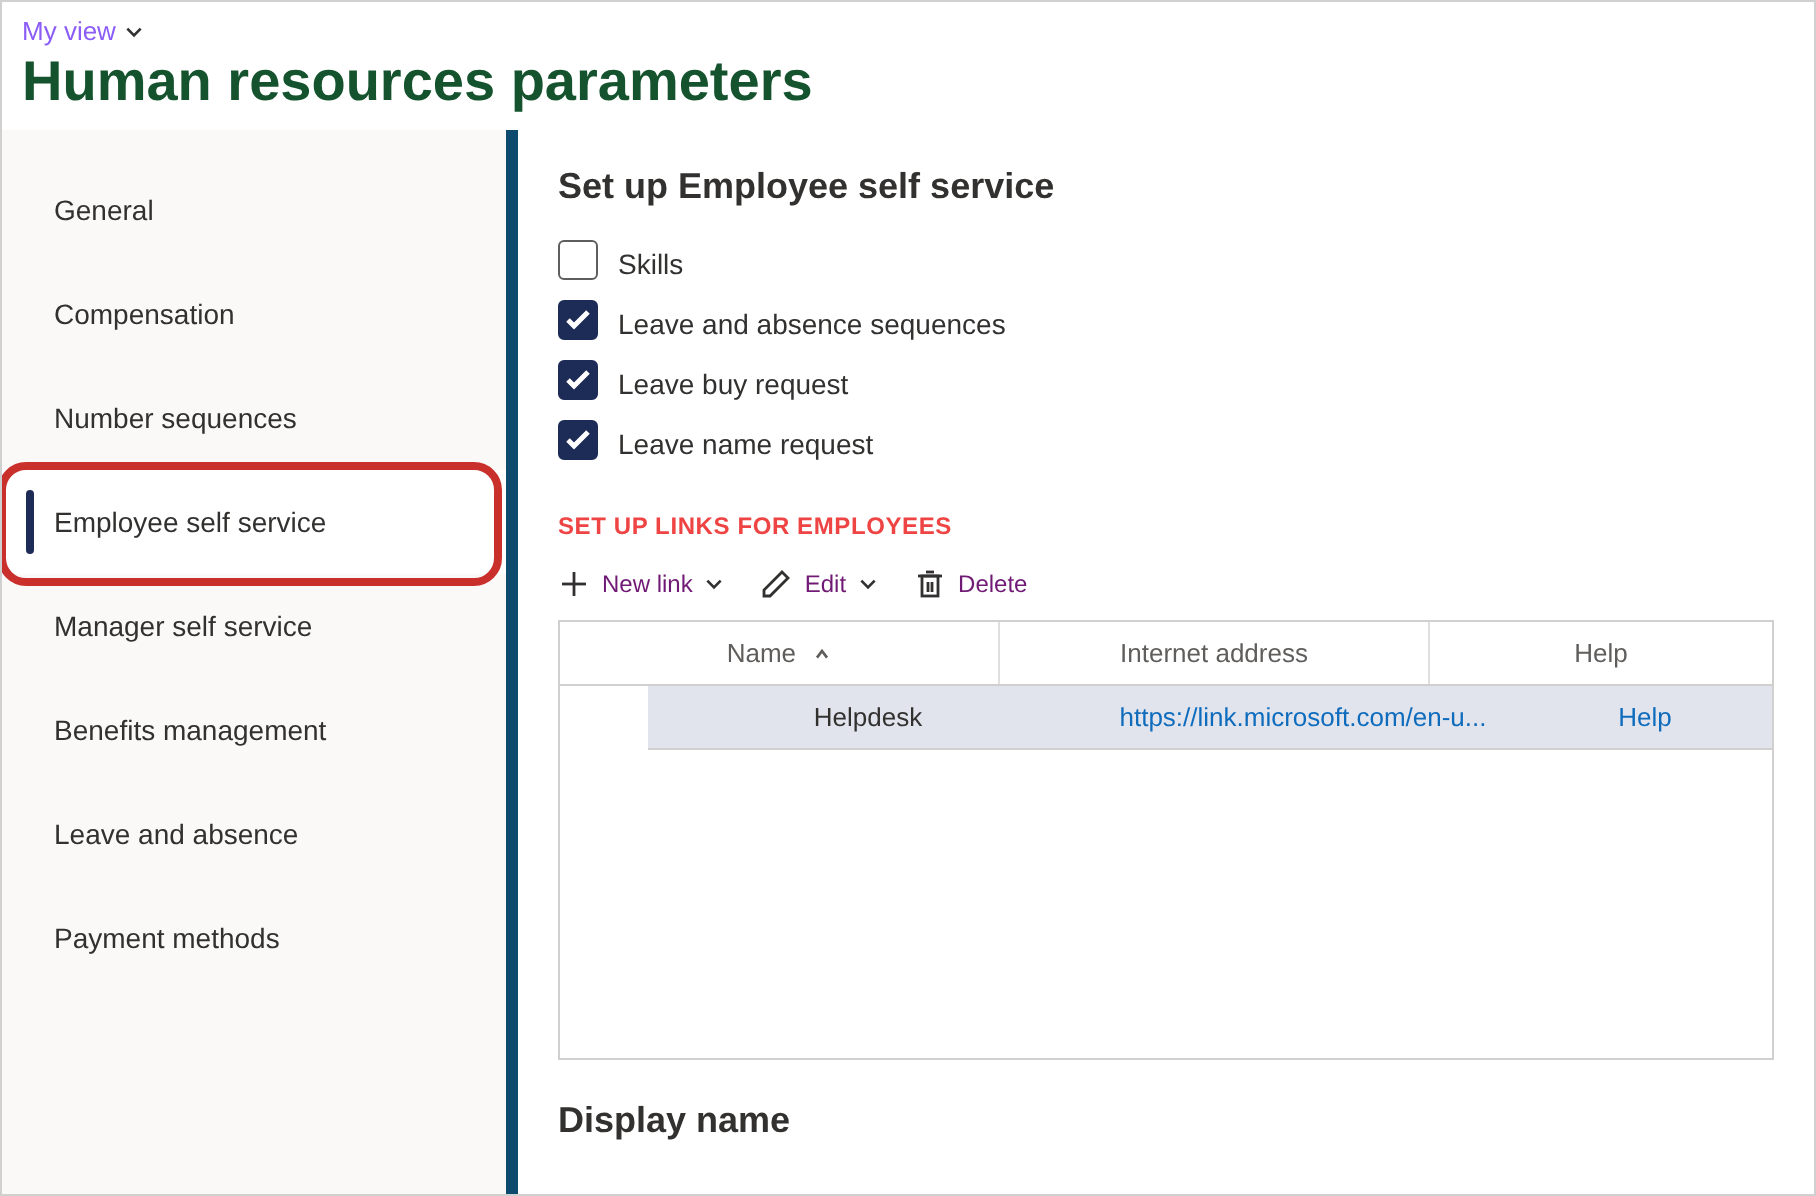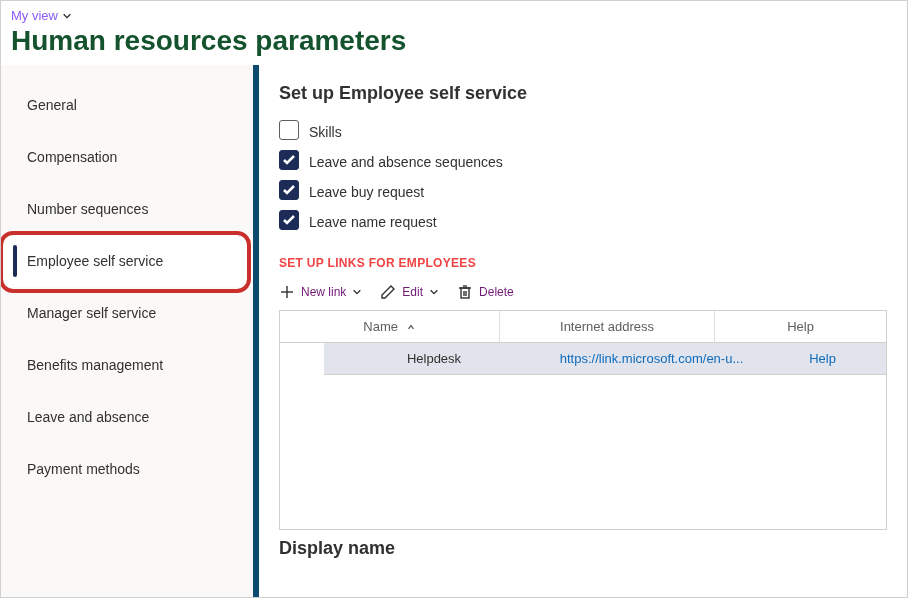--- a/index.html
+++ b/index.html
@@ -177,21 +177,21 @@
   .td.link { color: #0f6cbd; }
   .sort-arrow {
     width: 10px; height: 10px;
     stroke: #605e5c; fill: none; stroke-width: 1.6;
     margin-left: 4px;
     vertical-align: middle;
   }
   .section-title-2 {
     font-size: 18px;
     font-weight: 600;
-    margin-top: 8px;
+    margin-top: 20px;
   }
 </style>
 </head>
 <body>
 
 <div class="header">
   <div class="view-link">
     <span>My view</span>
     <svg class="chevron" viewBox="0 0 12 12">
         <polyline points="2,4 6,8 10,4"></polyline>

